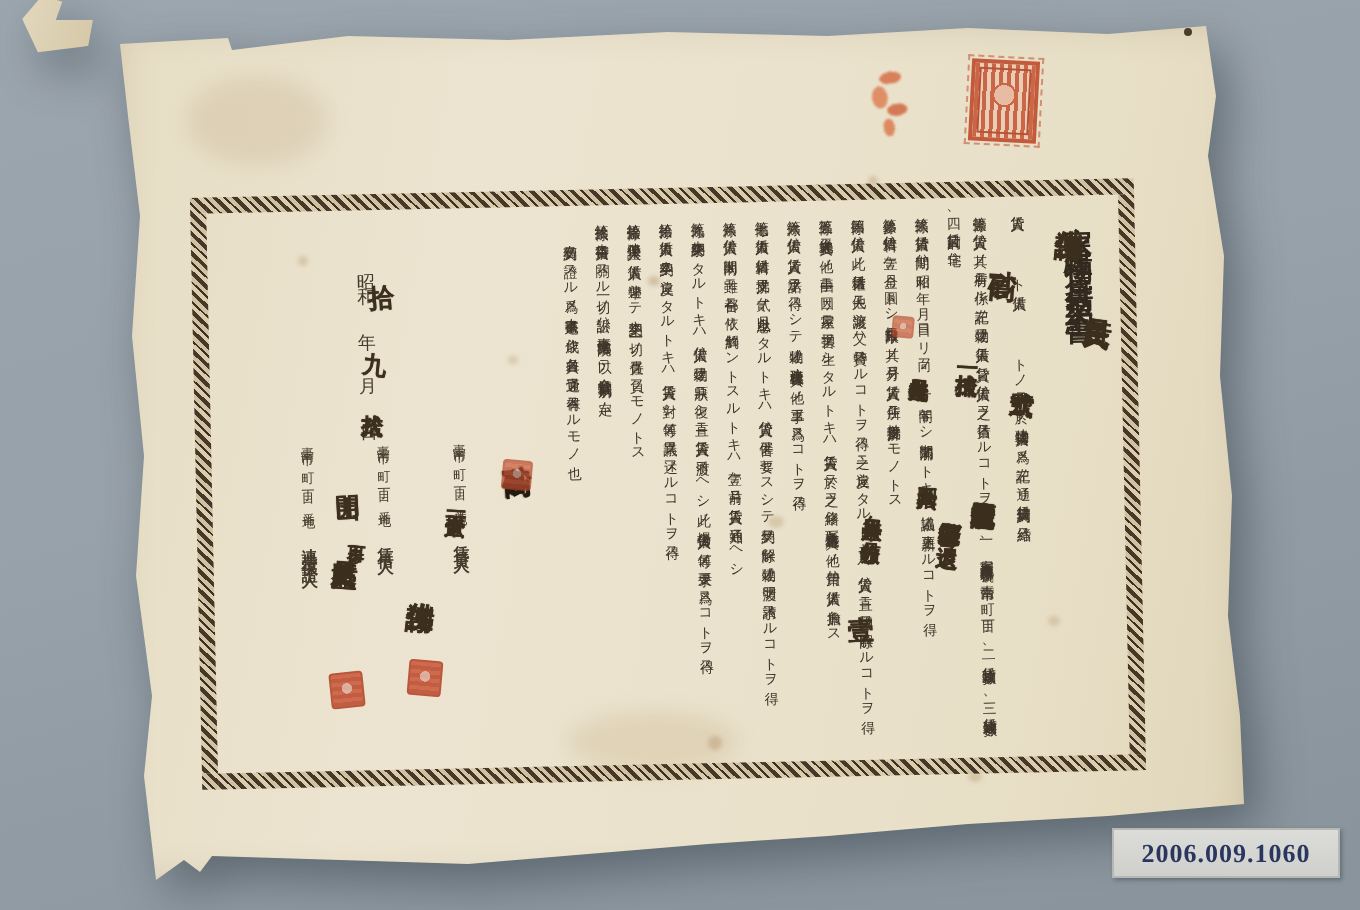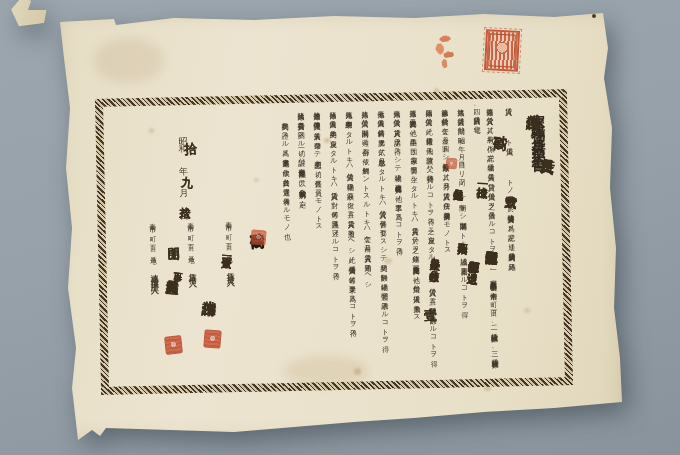--- a/index.html
+++ b/index.html
@@ -142,13 +142,14 @@
       <span class="hand" style="left:148px;top:282px;font-size:14px;transform:rotate(7deg);">謝佛生</span>
       <span class="hand" style="left:110px;top:262px;font-size:13px;transform:rotate(4deg);">黃氏盛足</span>
 
       <div class="seal" style="left:150px;top:322px;width:15px;height:16px;"></div>
       <div class="seal" style="left:111px;top:328px;width:15px;height:16px;transform:rotate(-6deg);"></div>
       <div class="seal" style="left:197px;top:222px;width:13px;height:13px;opacity:.7;"></div>
       <div class="seal" style="left:392px;top:150px;width:9px;height:9px;opacity:.65;"></div>
     </div>
   </div>
 
+  <div class="catalog">2006.009.1060</div>
 </div>
 
 </body></html>

